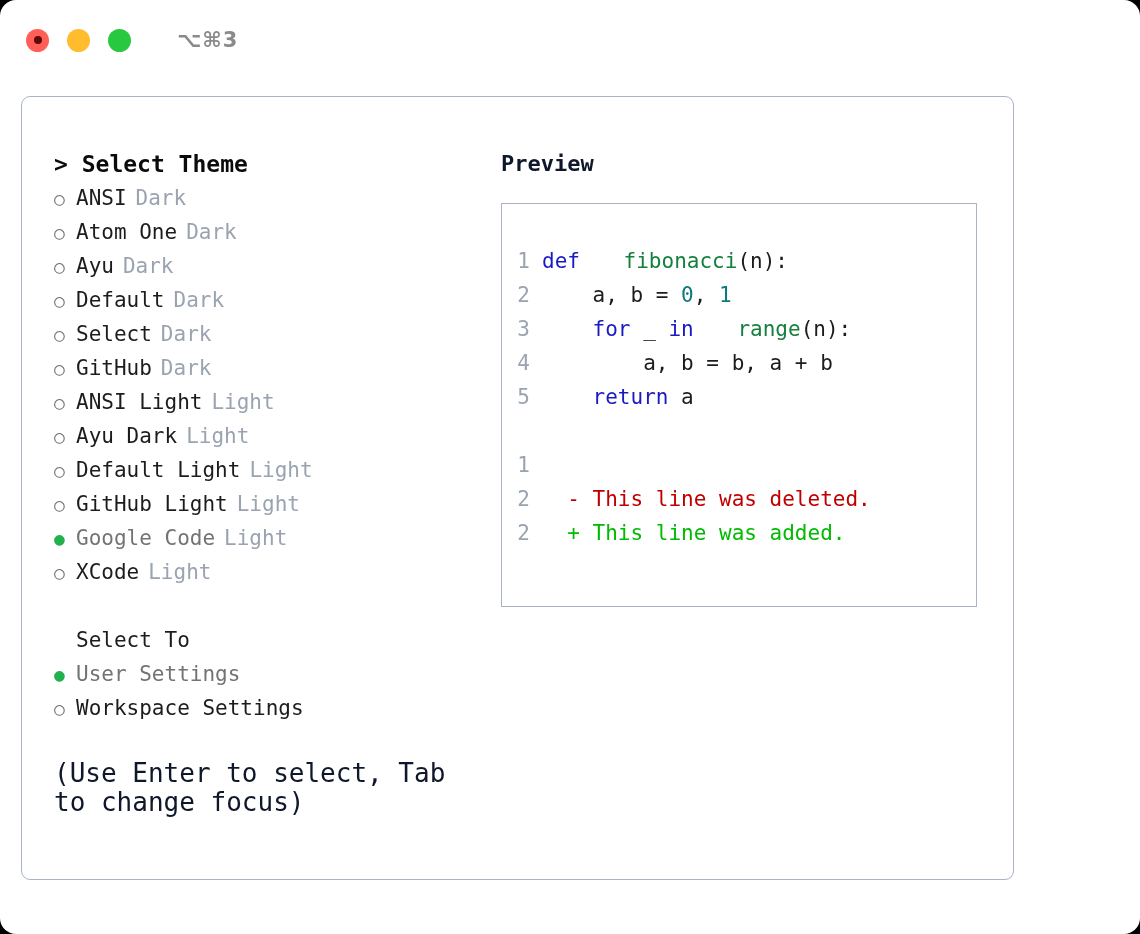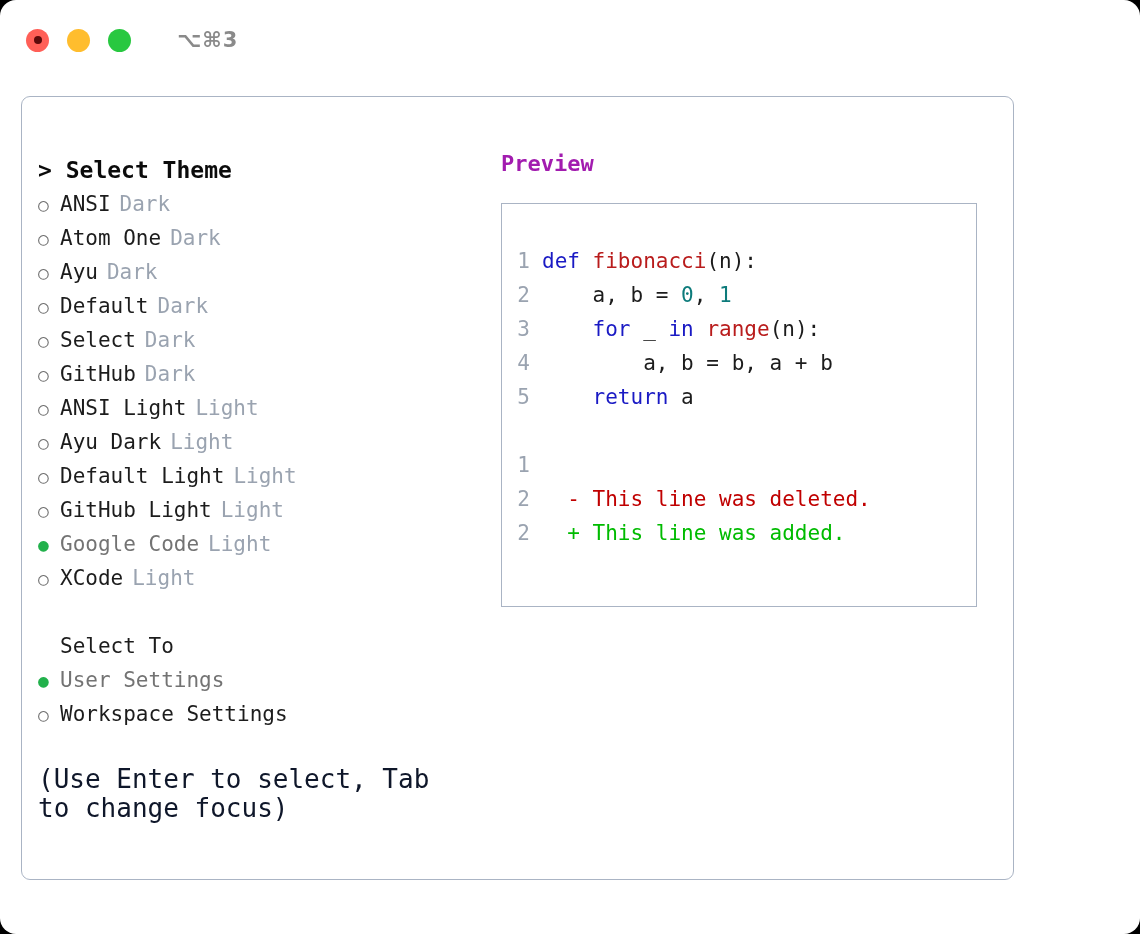--- a/index.html
+++ b/index.html
@@ -72,24 +72,23 @@
 
   .panel-inner {
     position: absolute;
     left: 0; top: 0;
     width: 100%; height: 100%;
   }
 
   
   .left-col {
     position: absolute;
-    left: 16px;
+    left: 32px;
     top: 50px;
     width: 460px;
-    margin-top: 6px;
   }
 
   .heading {
     font-size: 23px;
     font-weight: 700;
     color: #0b0b0b;
     line-height: 34px;
     white-space: pre;
   }
 
@@ -138,21 +137,21 @@
   
   .right-col {
     position: absolute;
     left: 479px;
     top: 50px;
     width: 500px;
   }
   .preview-title {
     font-size: 22px;
     font-weight: 700;
-    color: #a21caf;
+    color: #0f172a;
     line-height: 34px;
     white-space: pre;
   }
   .preview-box {
     margin-top: 22px;
     width: 476px;
     height: 404px;
     border: 1.6px solid #aab4c4;
     background: #ffffff;
     padding: 40px 0 0 0;
@@ -171,21 +170,21 @@
     width: 40px;
     text-align: right;
     color: #9aa3b0;
     padding-right: 12px;
   }
   .code-text { white-space: pre; }
 
   .blank-line { height: 34px; }
 
   .tok-kw    { color: #1a1ac4; }
-  .tok-fn    { color: #b91c1c; }
+  .tok-fn    { color: #15803d; margin-left: 31px; }
   .tok-num   { color: #0d7b7b; }
   .tok-plain { color: #1c1c1c; }
 
   .diff-ctx { color: #767676; }
   .diff-del { color: #c00000; }
   .diff-add { color: #00bb00; }
 </style>
 </head>
 <body>
 

